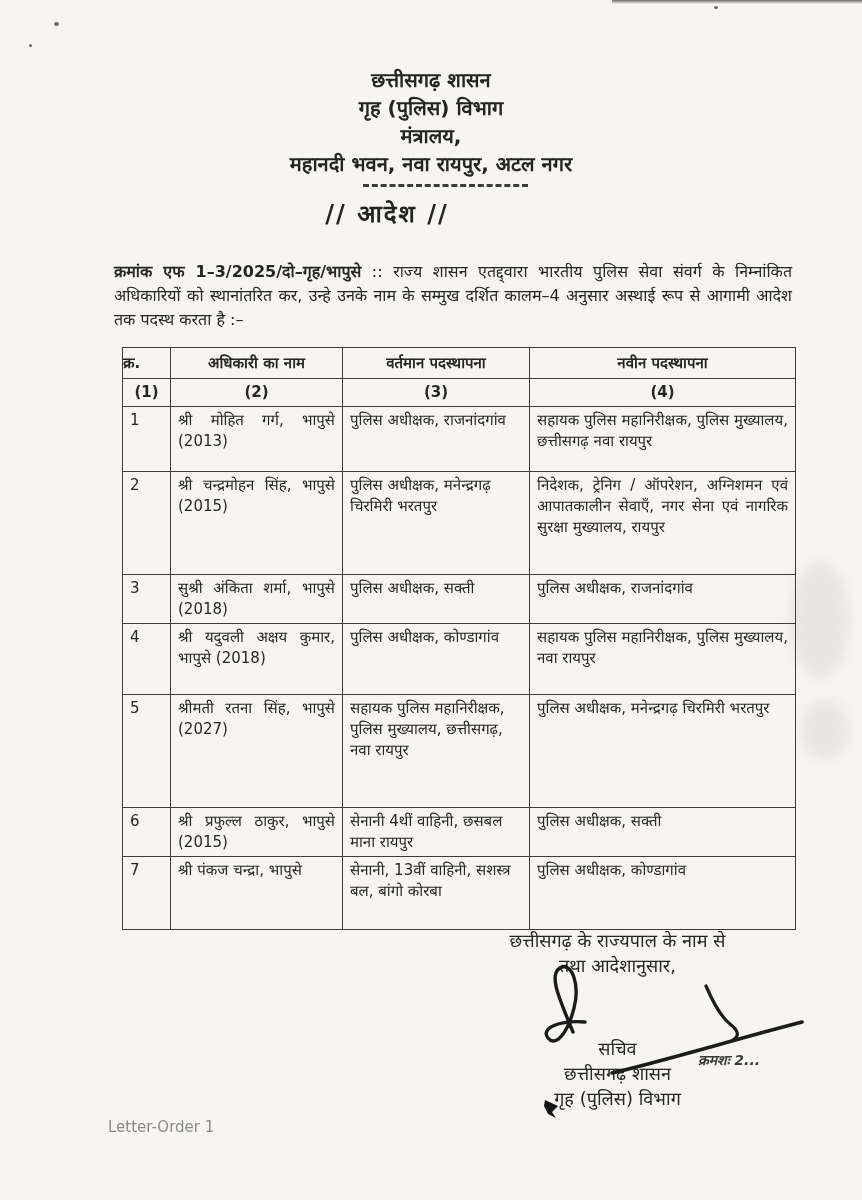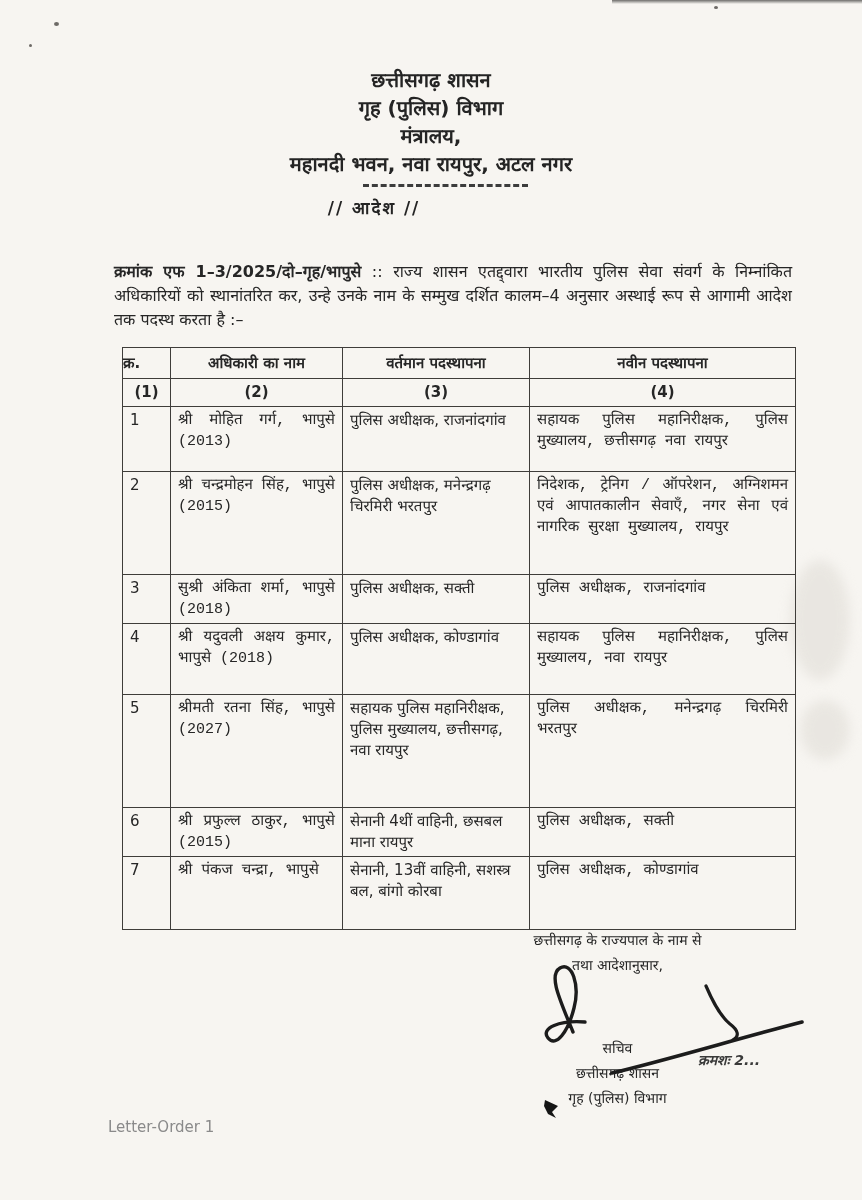--- a/index.html
+++ b/index.html
@@ -18,22 +18,22 @@
   .speck.s2{left:29px;top:44px;width:3px;height:3px;}
   .speck.s3{left:714px;top:6px;width:4px;height:3px;}
   .smudge{position:absolute;background:#e4e1db;filter:blur(6px);border-radius:50%;opacity:.7;}
   .smudge.m1{left:790px;top:560px;width:60px;height:120px;}
   .smudge.m2{left:800px;top:700px;width:50px;height:60px;}
 
   
   .doc-header{position:absolute;top:66px;left:0;width:862px;text-align:center;}
   .doc-header .h-line{font-size:20px;font-weight:bold;line-height:28px;color:#242424;}
   .divider-dashes{position:absolute;top:184px;left:363px;width:165px;border-top:3px dashed #3c3c3c;}
-  .order-title{position:absolute;top:196px;left:4px;width:740px;text-align:center;
-    font-size:17px;font-weight:bold;letter-spacing:2px;color:#242424;}
+  .order-title{position:absolute;top:196px;left:17px;width:740px;text-align:center;
+    font-size:24px;font-weight:bold;letter-spacing:2px;color:#242424;}
   .date-line{position:absolute;top:222px;right:70px;font-size:16px;color:#2a2a2a;
     display:flex;align-items:baseline;}
   .date-line .hand-day{font-size:22px;font-weight:bold;margin:0 1px;color:#1c1c1c;
     transform:translateY(1px);}
 
   
   .intro{position:absolute;top:260px;left:114px;width:678px;
     font-size:16px;line-height:24px;text-align:justify;color:#262626;}
   .intro .lead{font-weight:bold;}
 
@@ -43,32 +43,32 @@
   .order-table col.c1{width:48px;}
   .order-table col.c2{width:172px;}
   .order-table col.c3{width:187px;}
   .order-table col.c4{width:266px;}
   .order-table th,.order-table td{border:1.6px solid #3f3d3a;vertical-align:top;
     padding:3px 7px;line-height:21px;}
   .order-table thead th{font-weight:bold;text-align:center;height:24px;vertical-align:middle;}
   .order-table thead th.th-sno{text-align:left;padding-left:0;}
   .order-table tr.colnums td{text-align:center;font-weight:bold;height:18px;}
   .order-table td.sno{text-align:left;}
-  .order-table td.name,.order-table td.newpost{text-align:justify;font-family:Liberation Mono, monospace;}
+  .order-table td.name,.order-table td.newpost{text-align:justify;}
   .order-table tbody tr.r1 td{height:58px;}
   .order-table tbody tr.r2 td{height:96px;}
   .order-table tbody tr.r3 td{height:40px;}
   .order-table tbody tr.r4 td{height:64px;}
   .order-table tbody tr.r5 td{height:106px;}
   .order-table tbody tr.r6 td{height:42px;}
   .order-table tbody tr.r7 td{height:66px;}
 
   
   .sign-block{position:absolute;top:928px;left:445px;width:345px;text-align:center;
-    font-size:14px;line-height:25px;color:#262626;}
+    font-size:18px;line-height:25px;color:#262626;}
   .sign-block .gap{height:58px;}
   .sign-name{font-weight:bold;}
   .continuation{position:absolute;top:1050px;left:698px;font-size:14px;
     font-style:italic;font-weight:bold;color:#3a3a3a;}
   .doc-label{position:absolute;top:1118px;left:108px;font-size:15px;color:#8a8a8a;
     font-family:"DejaVu Sans","Liberation Sans",sans-serif;}
 
   .overlay-svg{position:absolute;left:0;top:0;width:862px;height:1200px;pointer-events:none;}
 </style>
 </head>

